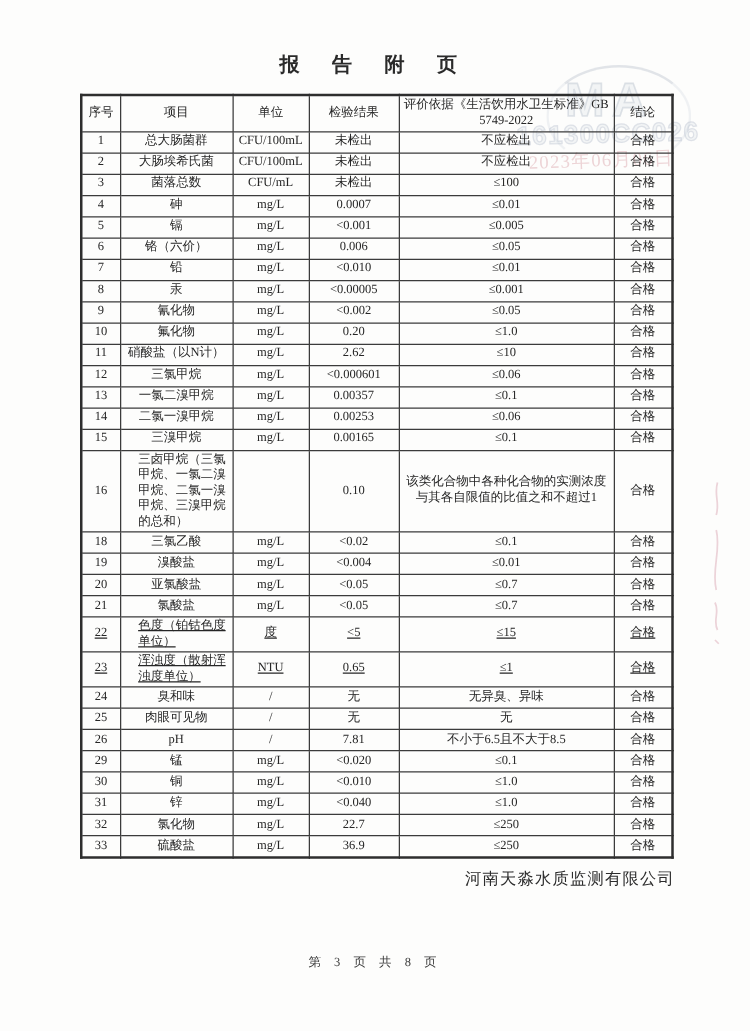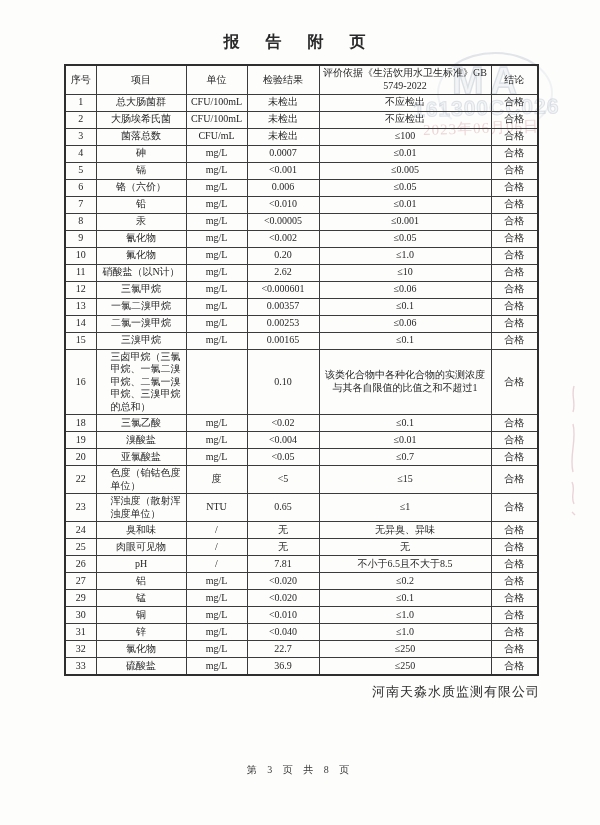--- a/index.html
+++ b/index.html
@@ -8,21 +8,21 @@
     background:#fdfdfc;
     font-family:"Liberation Serif","DejaVu Serif",serif;
     color:#262626;
     position:relative;
     overflow:hidden;
   }
   .page { position:relative; width:600px; height:825px; }
 
   
   .title {
-    margin:0; padding-top:33px;
+    margin:0; padding-top:44px;
     text-align:center;
     font-size:16px; font-weight:bold;
     letter-spacing:11px;
     color:#2a2a2a;
     line-height:18px;
   }
 
   
   .stamp { position:absolute; pointer-events:none; z-index:0; }
   .stamp-arc {
@@ -72,21 +72,21 @@
     text-align:center;
     vertical-align:middle;
     padding:1px 2px;
     color:#262626;
     overflow:hidden;
     word-break:break-all;
   }
   .results thead tr { height:29px;margin-top:16px; }
   .results tbody tr { height:17px; }
   .results tbody tr.row-tall { height:52px; }
-  .results tbody tr.row-mid  { height:28px; }
+  .results tbody tr.row-mid  { height:28px;text-decoration:underline; }
   .results td.cell-left { text-align:left; padding-left:14px; }
 
   
   .company {
     position:relative; z-index:1;
     margin:7px 60px 0 0;
     text-align:right;
     font-size:13px;
     letter-spacing:1px;
     color:#2c2c2c;
@@ -280,20 +280,28 @@
           <td>合格</td>
         </tr>
         <tr>
           <td>20</td>
           <td>亚氯酸盐</td>
           <td>mg/L</td>
           <td>&lt;0.05</td>
           <td>≤0.7</td>
           <td>合格</td>
         </tr>
+        <tr>
+          <td>21</td>
+          <td>氯酸盐</td>
+          <td>mg/L</td>
+          <td>&lt;0.05</td>
+          <td>≤0.7</td>
+          <td>合格</td>
+        </tr>
         <tr class="row-mid">
           <td>22</td>
           <td class="cell-left">色度（铂钴色度单位）</td>
           <td>度</td>
           <td>&lt;5</td>
           <td>≤15</td>
           <td>合格</td>
         </tr>
         <tr class="row-mid">
           <td>23</td>
@@ -321,28 +329,20 @@
         </tr>
         <tr>
           <td>26</td>
           <td>pH</td>
           <td>/</td>
           <td>7.81</td>
           <td>不小于6.5且不大于8.5</td>
           <td>合格</td>
         </tr>
         <tr>
-          <td>27</td>
-          <td>铝</td>
-          <td>mg/L</td>
-          <td>&lt;0.020</td>
-          <td>≤0.2</td>
-          <td>合格</td>
-        </tr>
-        <tr>
           <td>29</td>
           <td>锰</td>
           <td>mg/L</td>
           <td>&lt;0.020</td>
           <td>≤0.1</td>
           <td>合格</td>
         </tr>
         <tr>
           <td>30</td>
           <td>铜</td>

